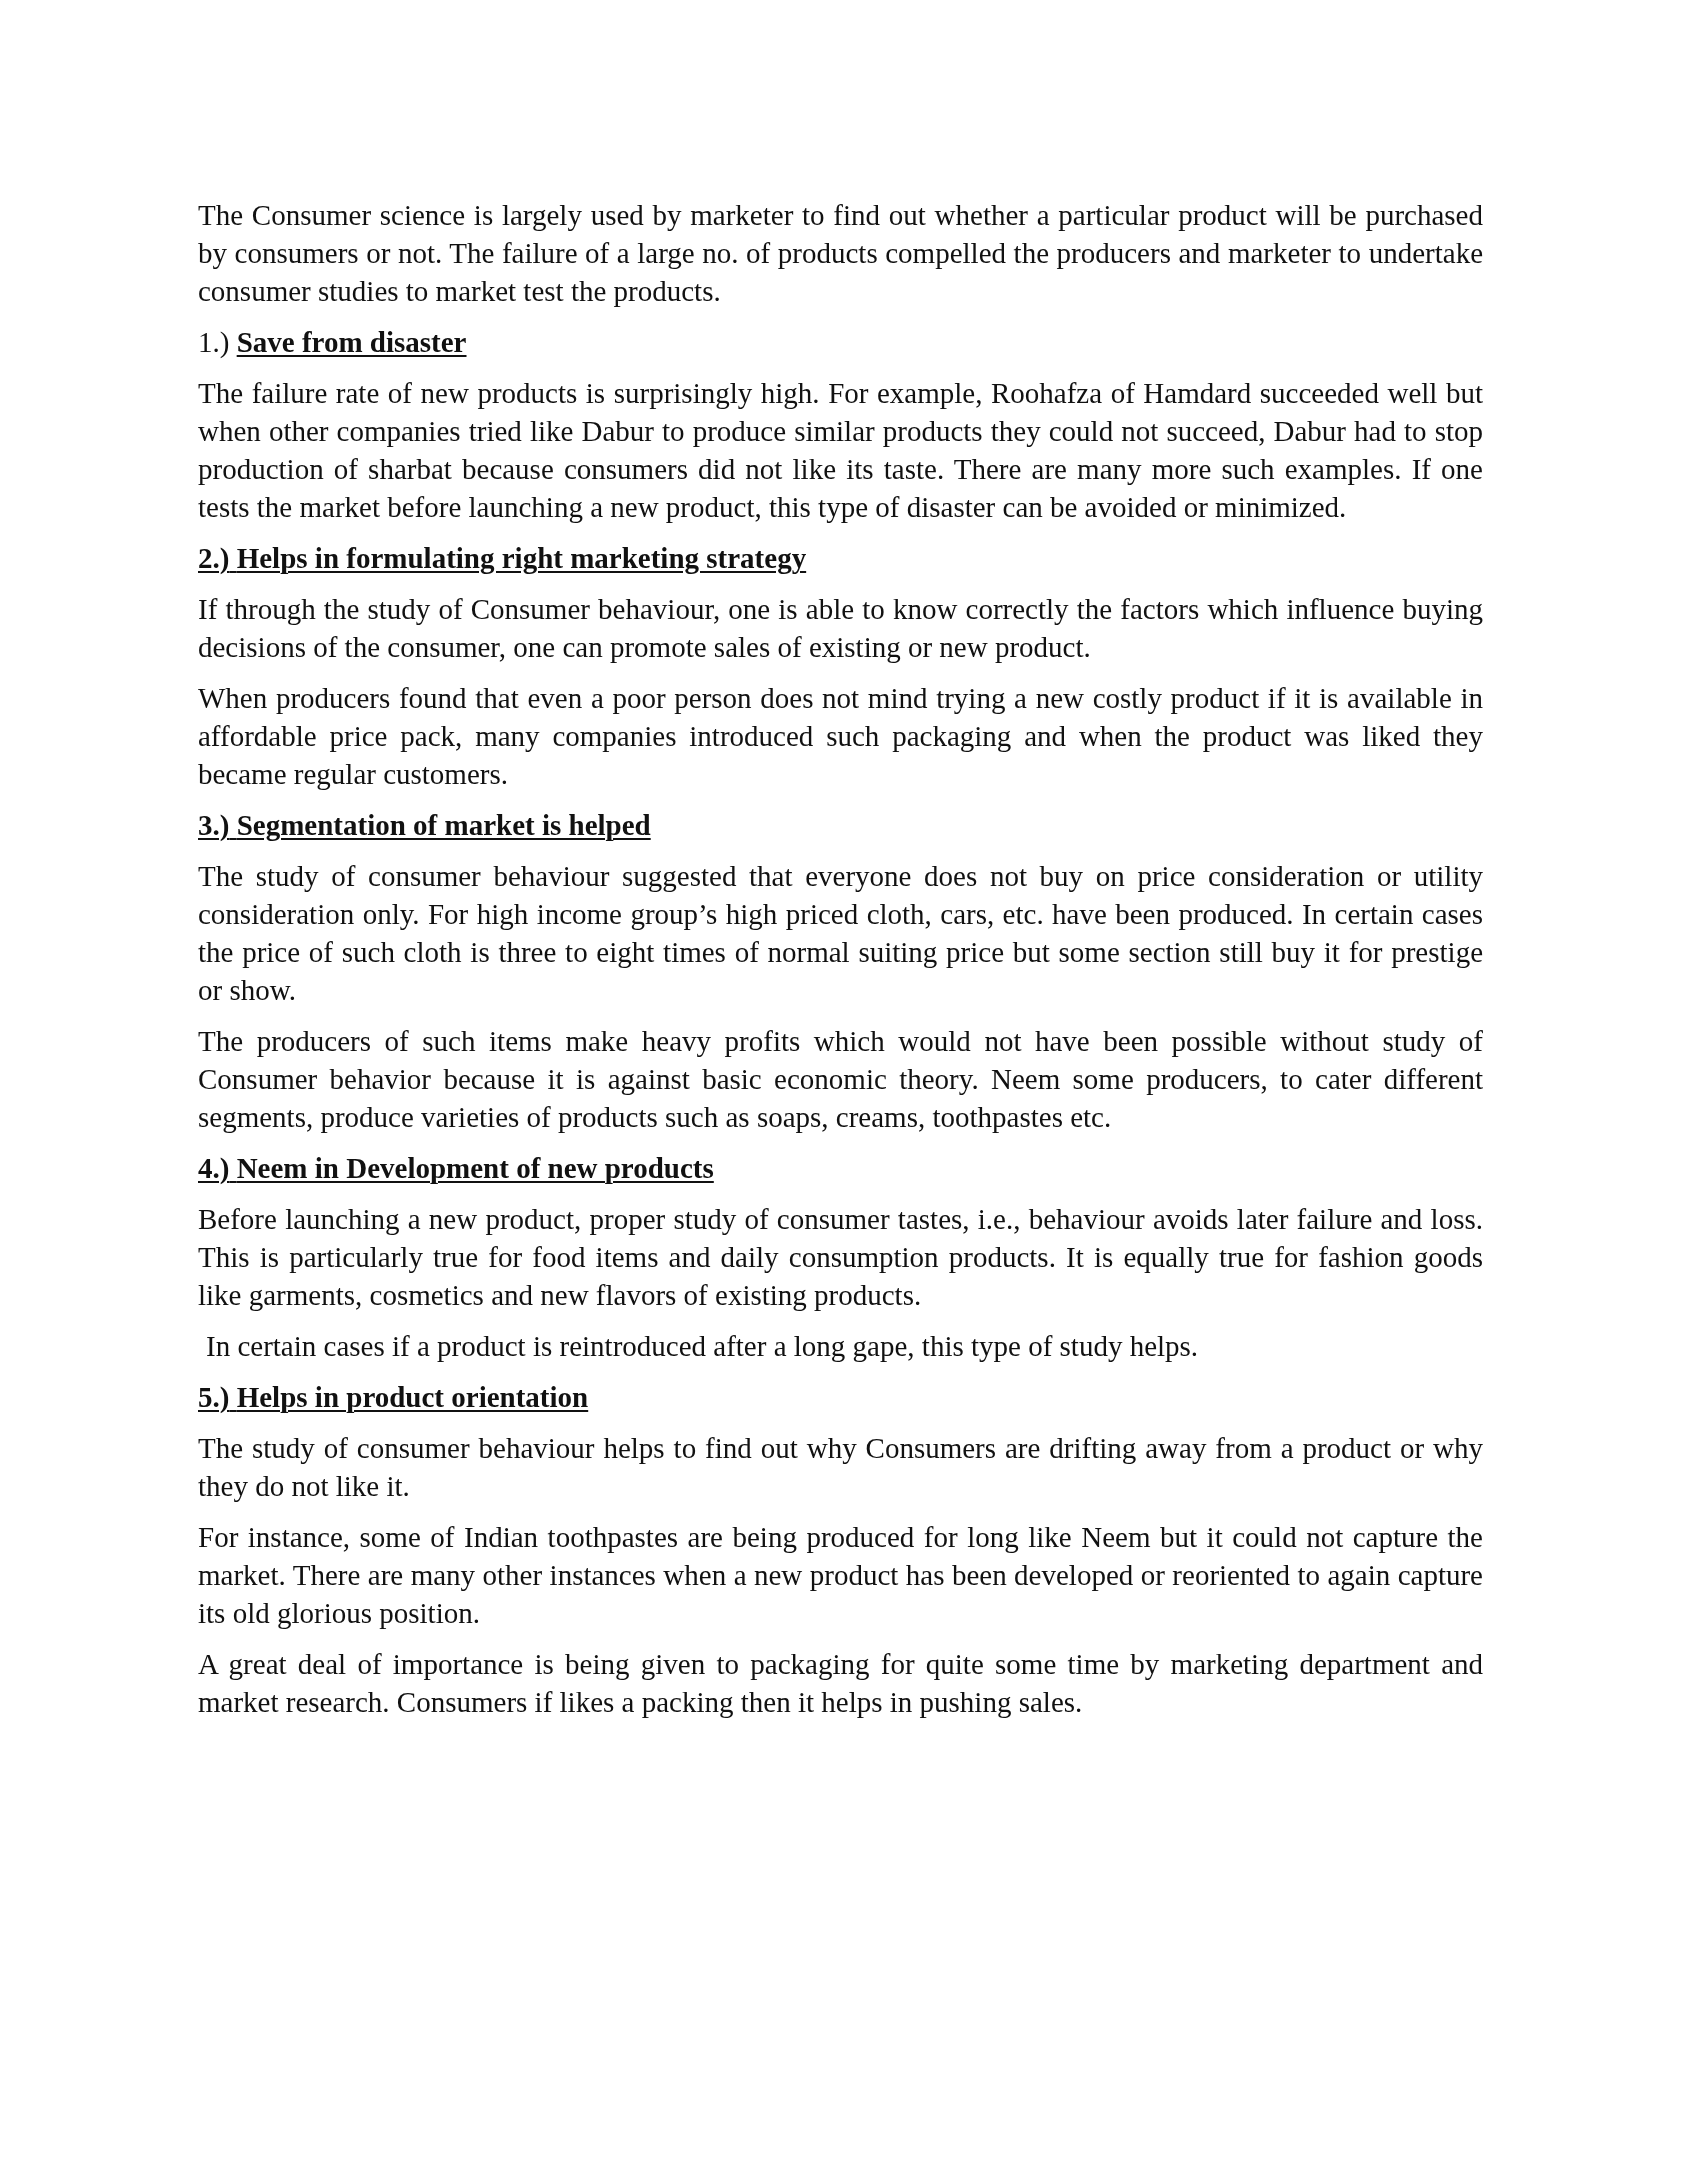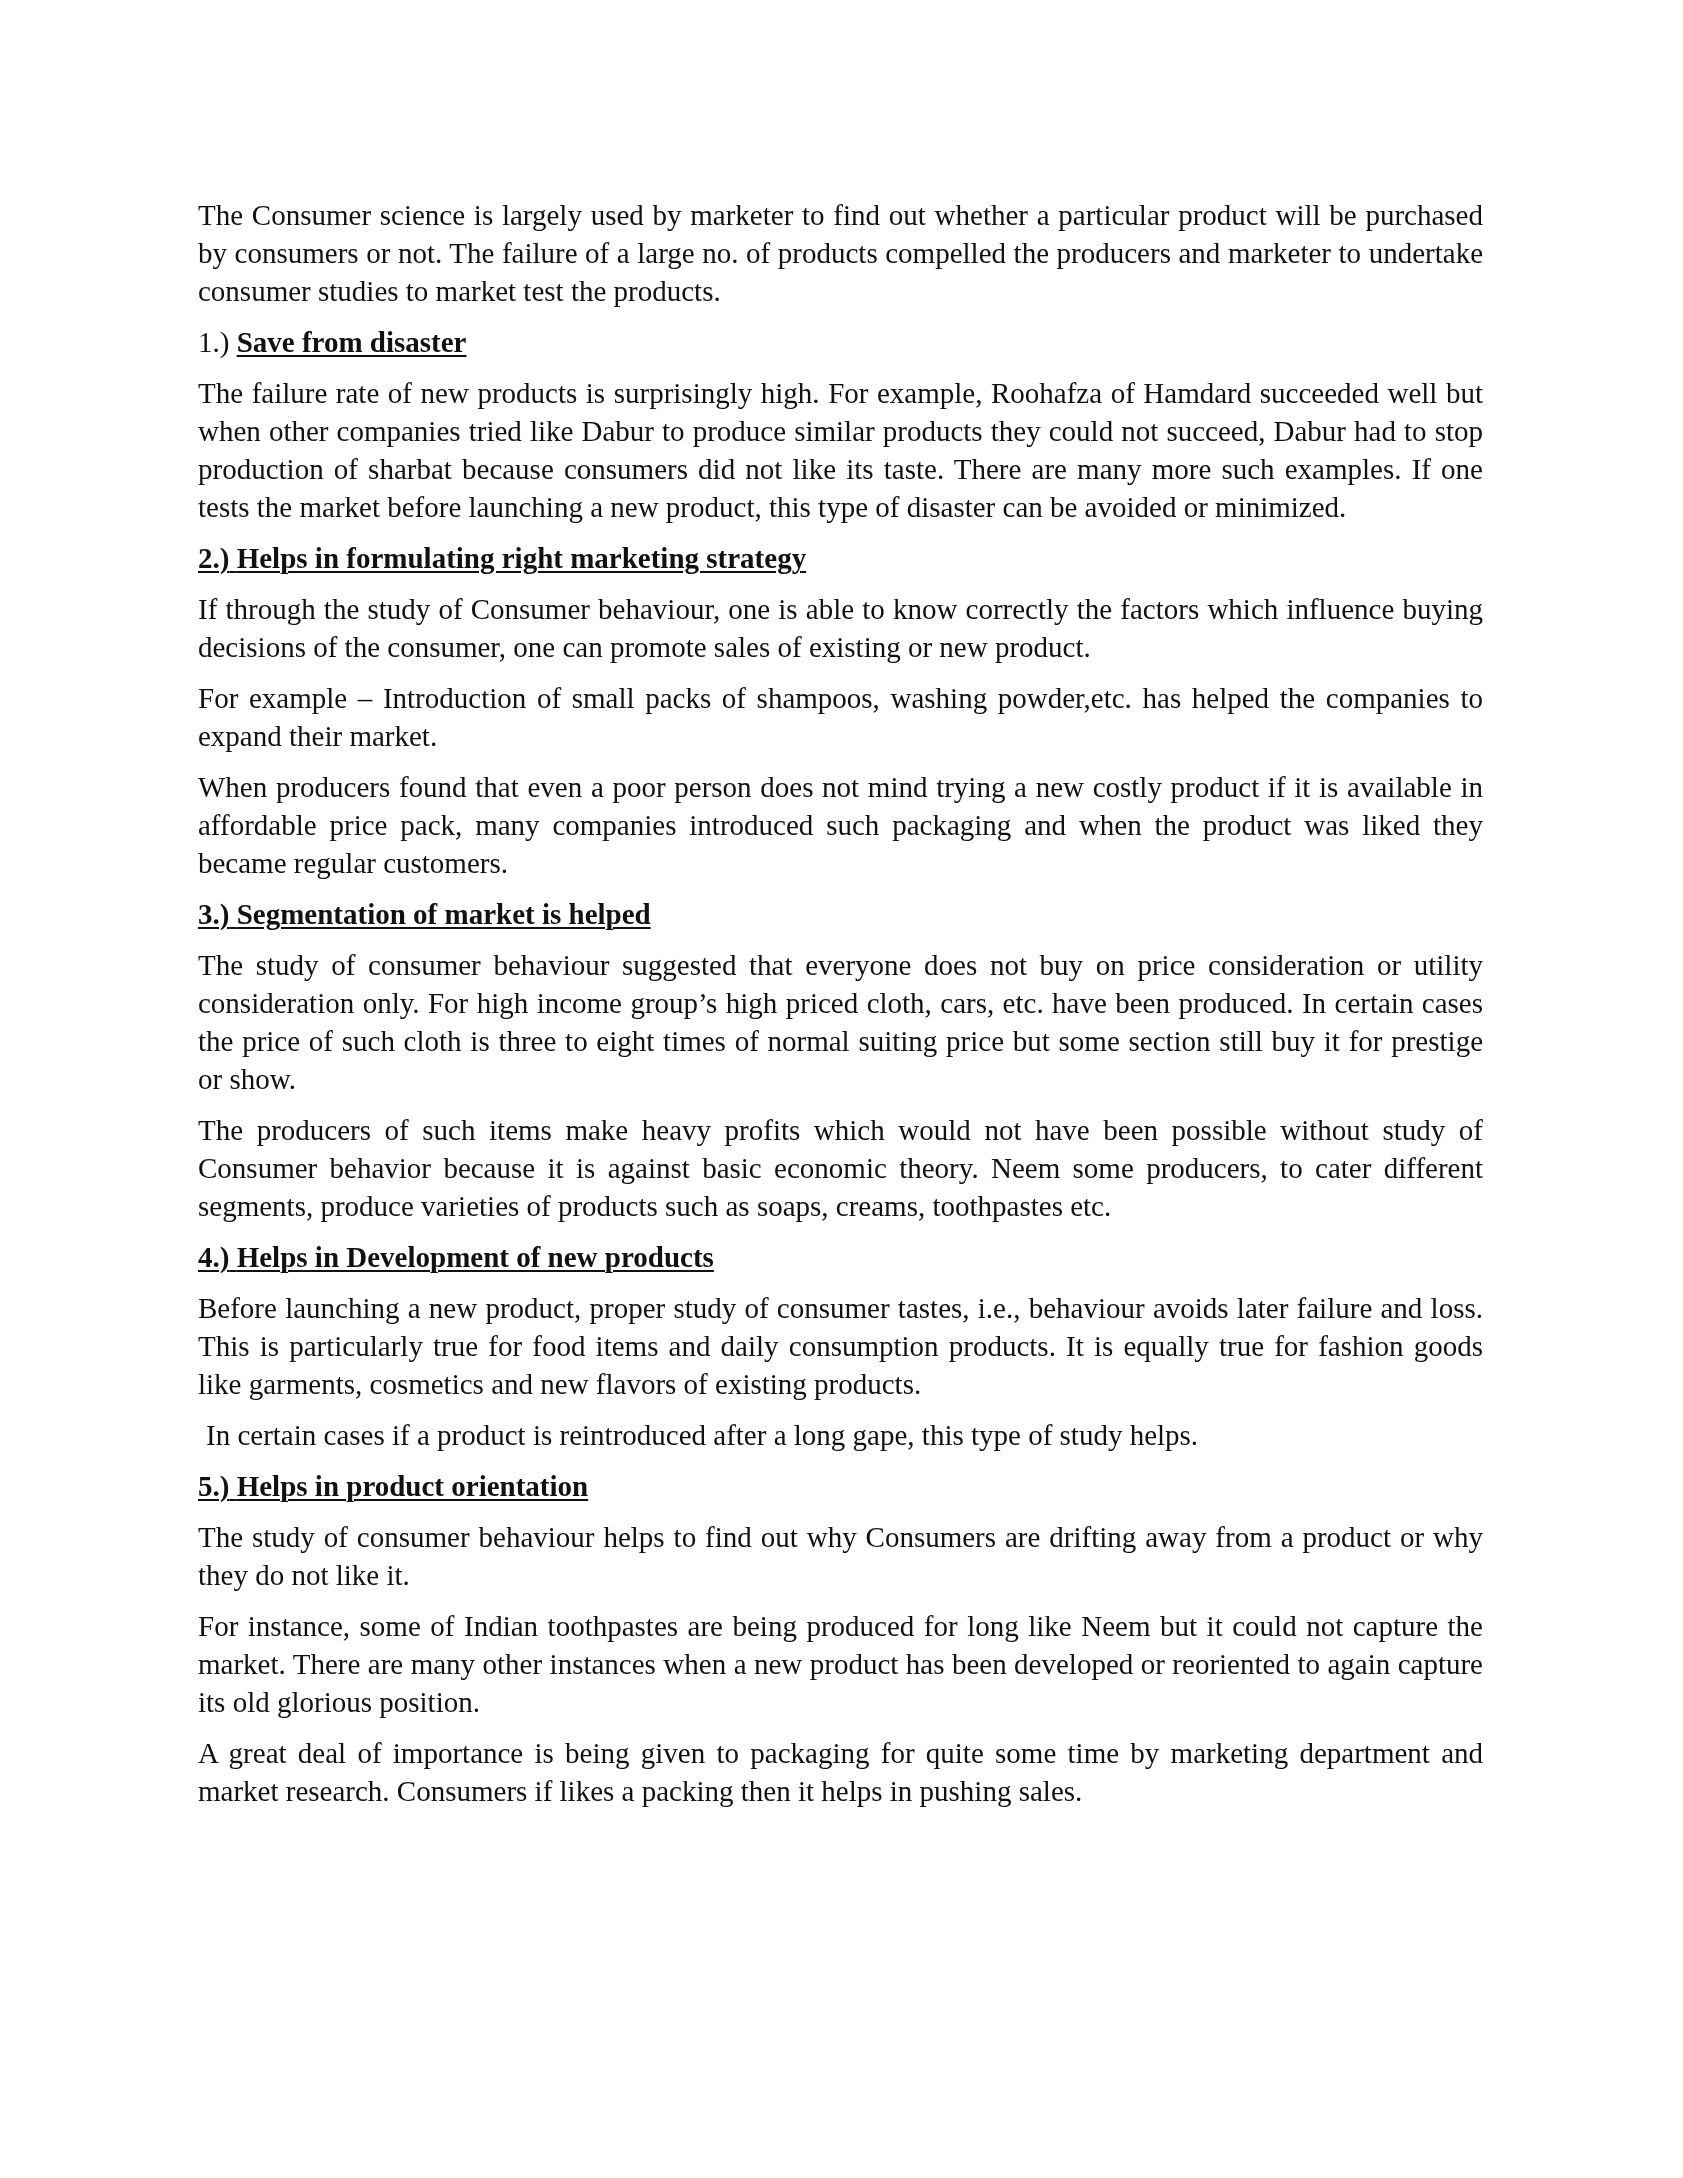--- a/index.html
+++ b/index.html
@@ -43,31 +43,30 @@
   <div class="heading">
     <span class="num">1.)</span>
     <span class="title">Save from disaster</span>
   </div>
   <p class="para">The failure rate of new products is surprisingly high. For example, Roohafza of Hamdard succeeded well but when other companies tried like Dabur to produce similar products they could not succeed, Dabur had to stop production of sharbat because consumers did not like its taste. There are many more such examples. If one tests the market before launching a new product, this type of disaster can be avoided or minimized.</p>
 
   <div class="heading">
     <span class="title">2.)</span><span class="title"> </span><span class="title">Helps in formulating right marketing strategy</span>
   </div>
   <p class="para">If through the study of Consumer behaviour, one is able to know correctly the factors which influence buying decisions of the consumer, one can promote sales of existing or new product.</p>
-  <p class="para">For example – Introduction of small packs of shampoos, washing powder,etc. has helped the companies to expand their market.</p>
   <p class="para">When producers found that even a poor person does not mind trying a new costly product if it is available in affordable price pack, many companies introduced such packaging and when the product was liked they became regular customers.</p>
 
   <div class="heading">
     <span class="title">3.)</span><span class="title"> </span><span class="title">Segmentation of market is helped</span>
   </div>
   <p class="para">The study of consumer behaviour suggested that everyone does not buy on price consideration or utility consideration only. For high income group’s high priced cloth, cars, etc. have been produced. In certain cases the price of such cloth is three to eight times of normal suiting price but some section still buy it for prestige or show.</p>
   <p class="para">The producers of such items make heavy profits which would not have been possible without study of Consumer behavior because it is against basic economic theory. Neem some producers, to cater different segments, produce varieties of products such as soaps, creams, toothpastes etc.</p>
 
   <div class="heading">
-    <span class="title">4.)</span><span class="title"> </span><span class="title">Helps in Development of new products</span>
+    <span class="title">4.)</span><span class="title"> </span><span class="title">Neem in Development of new products</span>
   </div>
   <p class="para">Before launching a new product, proper study of consumer tastes, i.e., behaviour avoids later failure and loss. This is particularly true for food items and daily consumption products. It is equally true for fashion goods like garments, cosmetics and new flavors of existing products.</p>
   <p class="para indent1">In certain cases if a product is reintroduced after a long gape, this type of study helps.</p>
 
   <div class="heading">
     <span class="title">5.)</span><span class="title"> </span><span class="title">Helps in product orientation</span>
   </div>
   <p class="para">The study of consumer behaviour helps to find out why Consumers are drifting away from a product or why they do not like it.</p>
   <p class="para">For instance, some of Indian toothpastes are being produced for long like Neem but it could not capture the market. There are many other instances when a new product has been developed or reoriented to again capture its old glorious position.</p>
 

